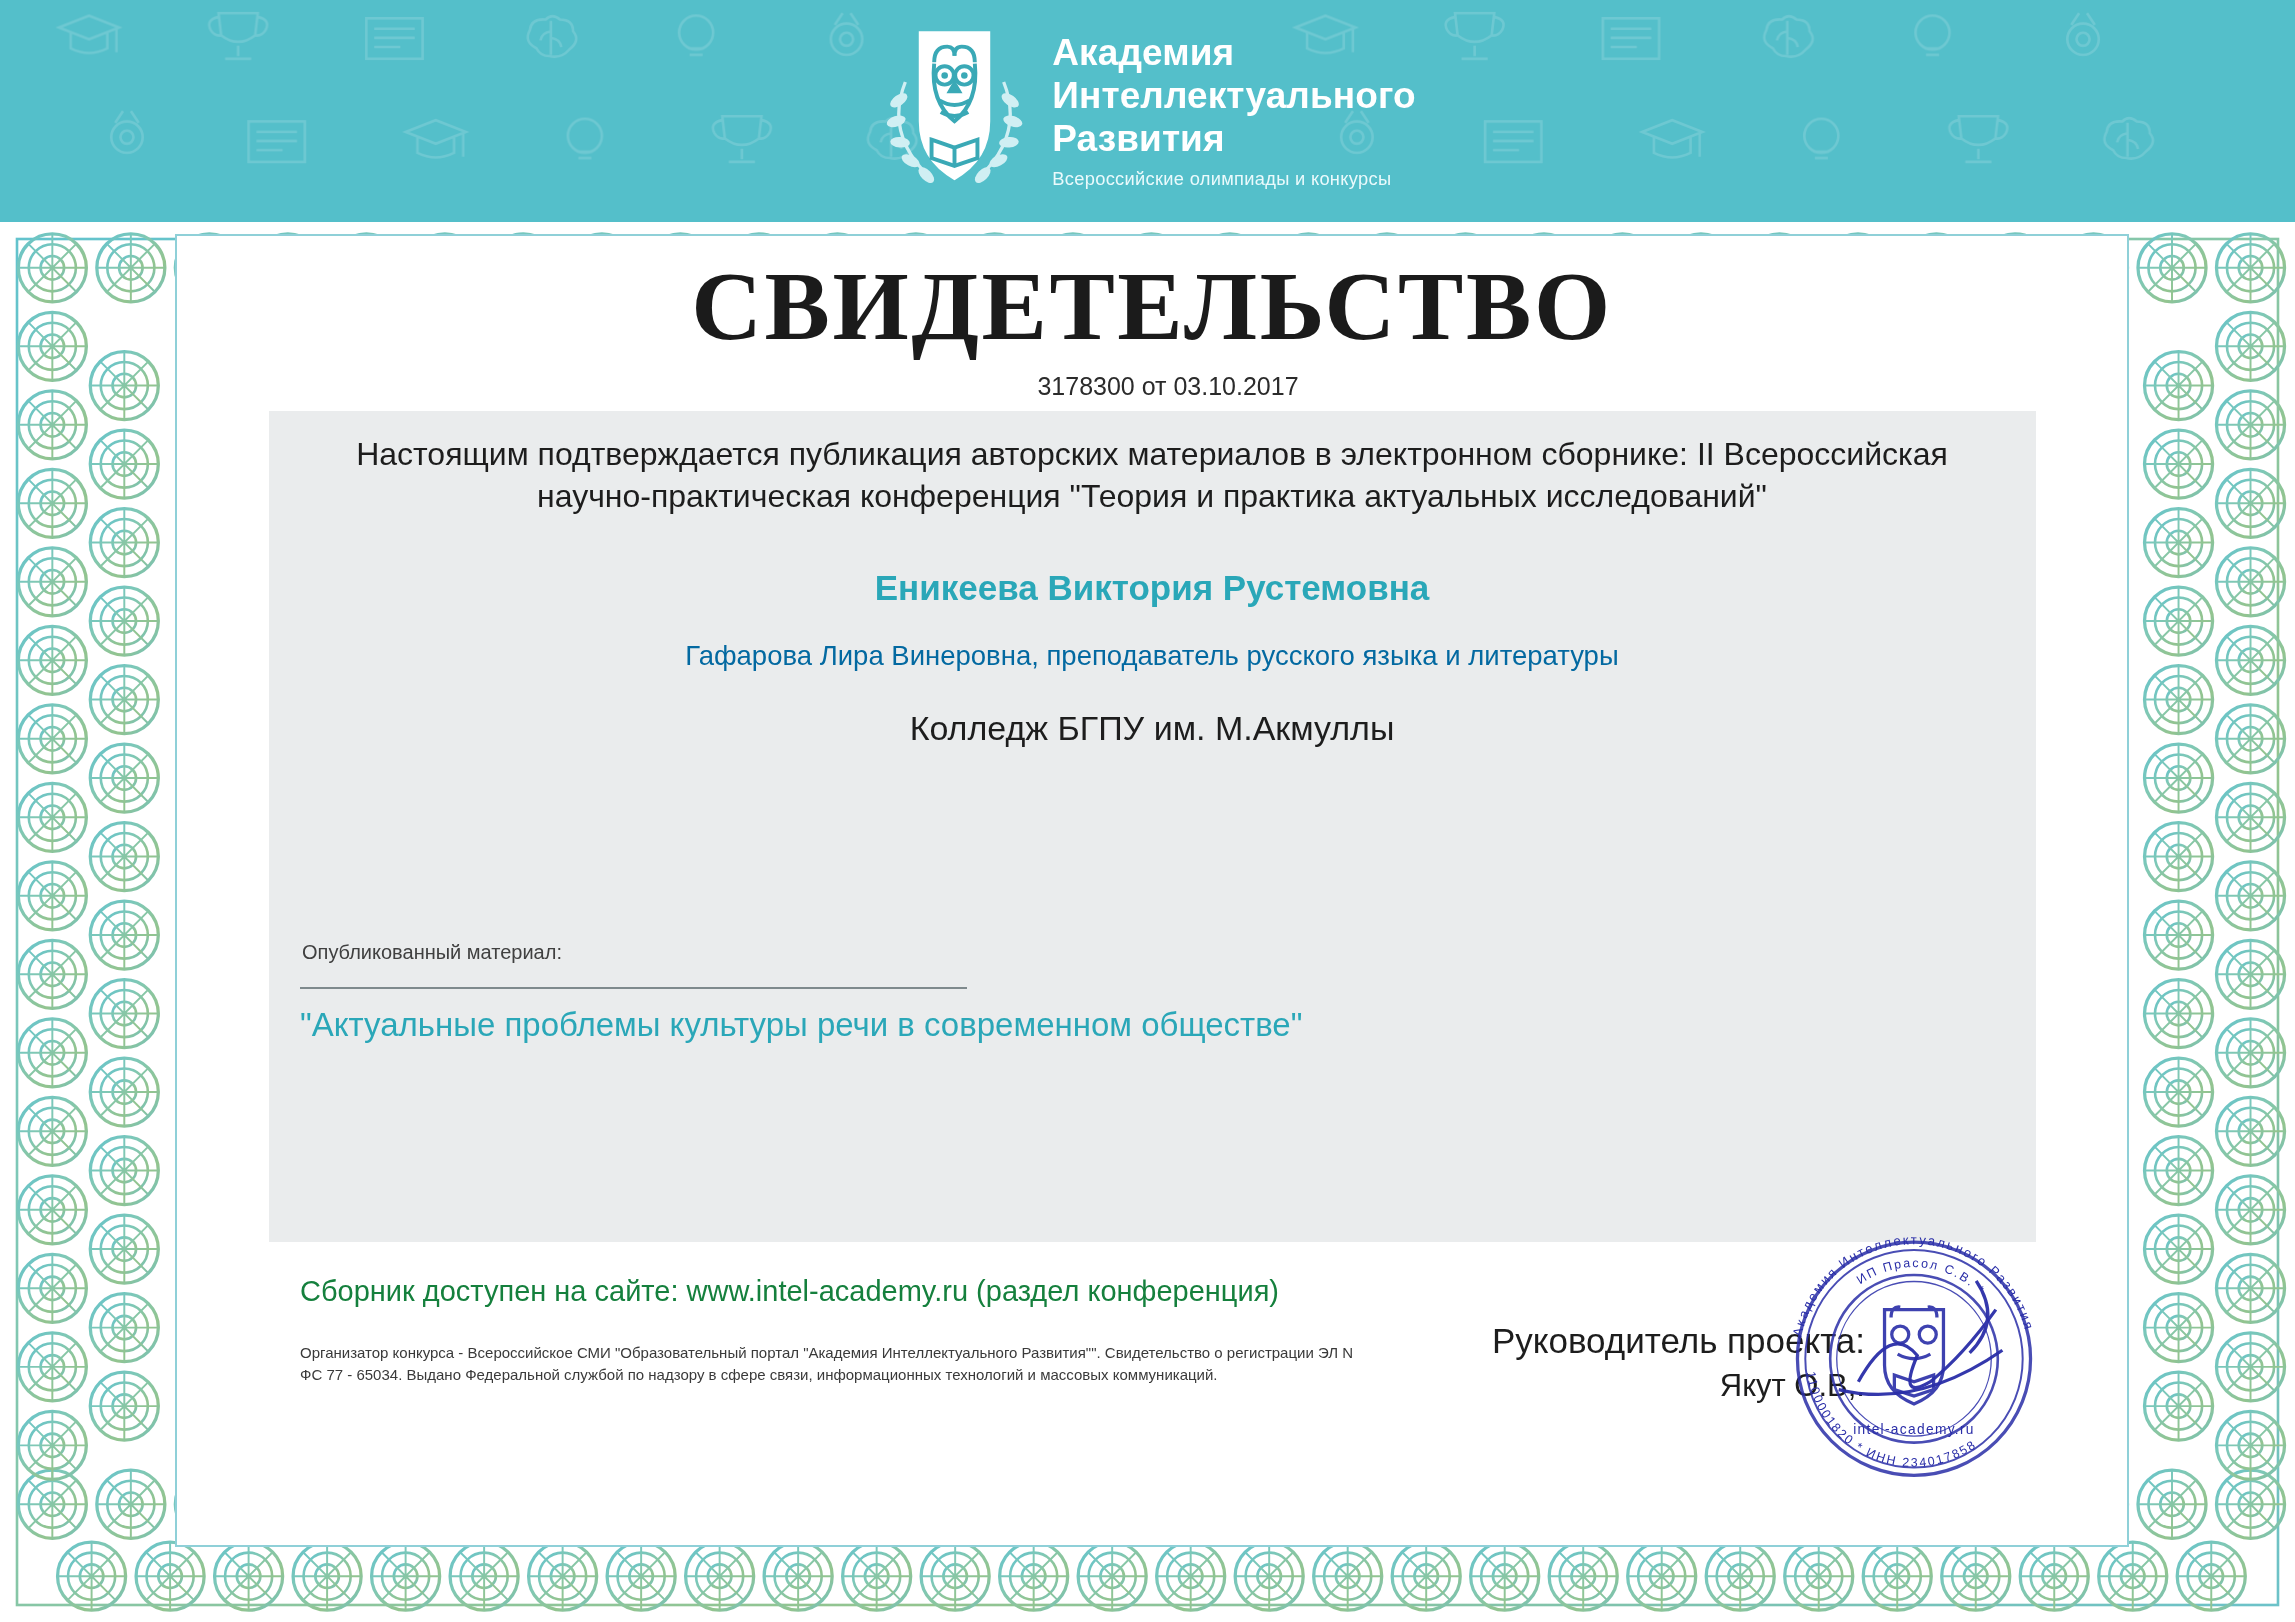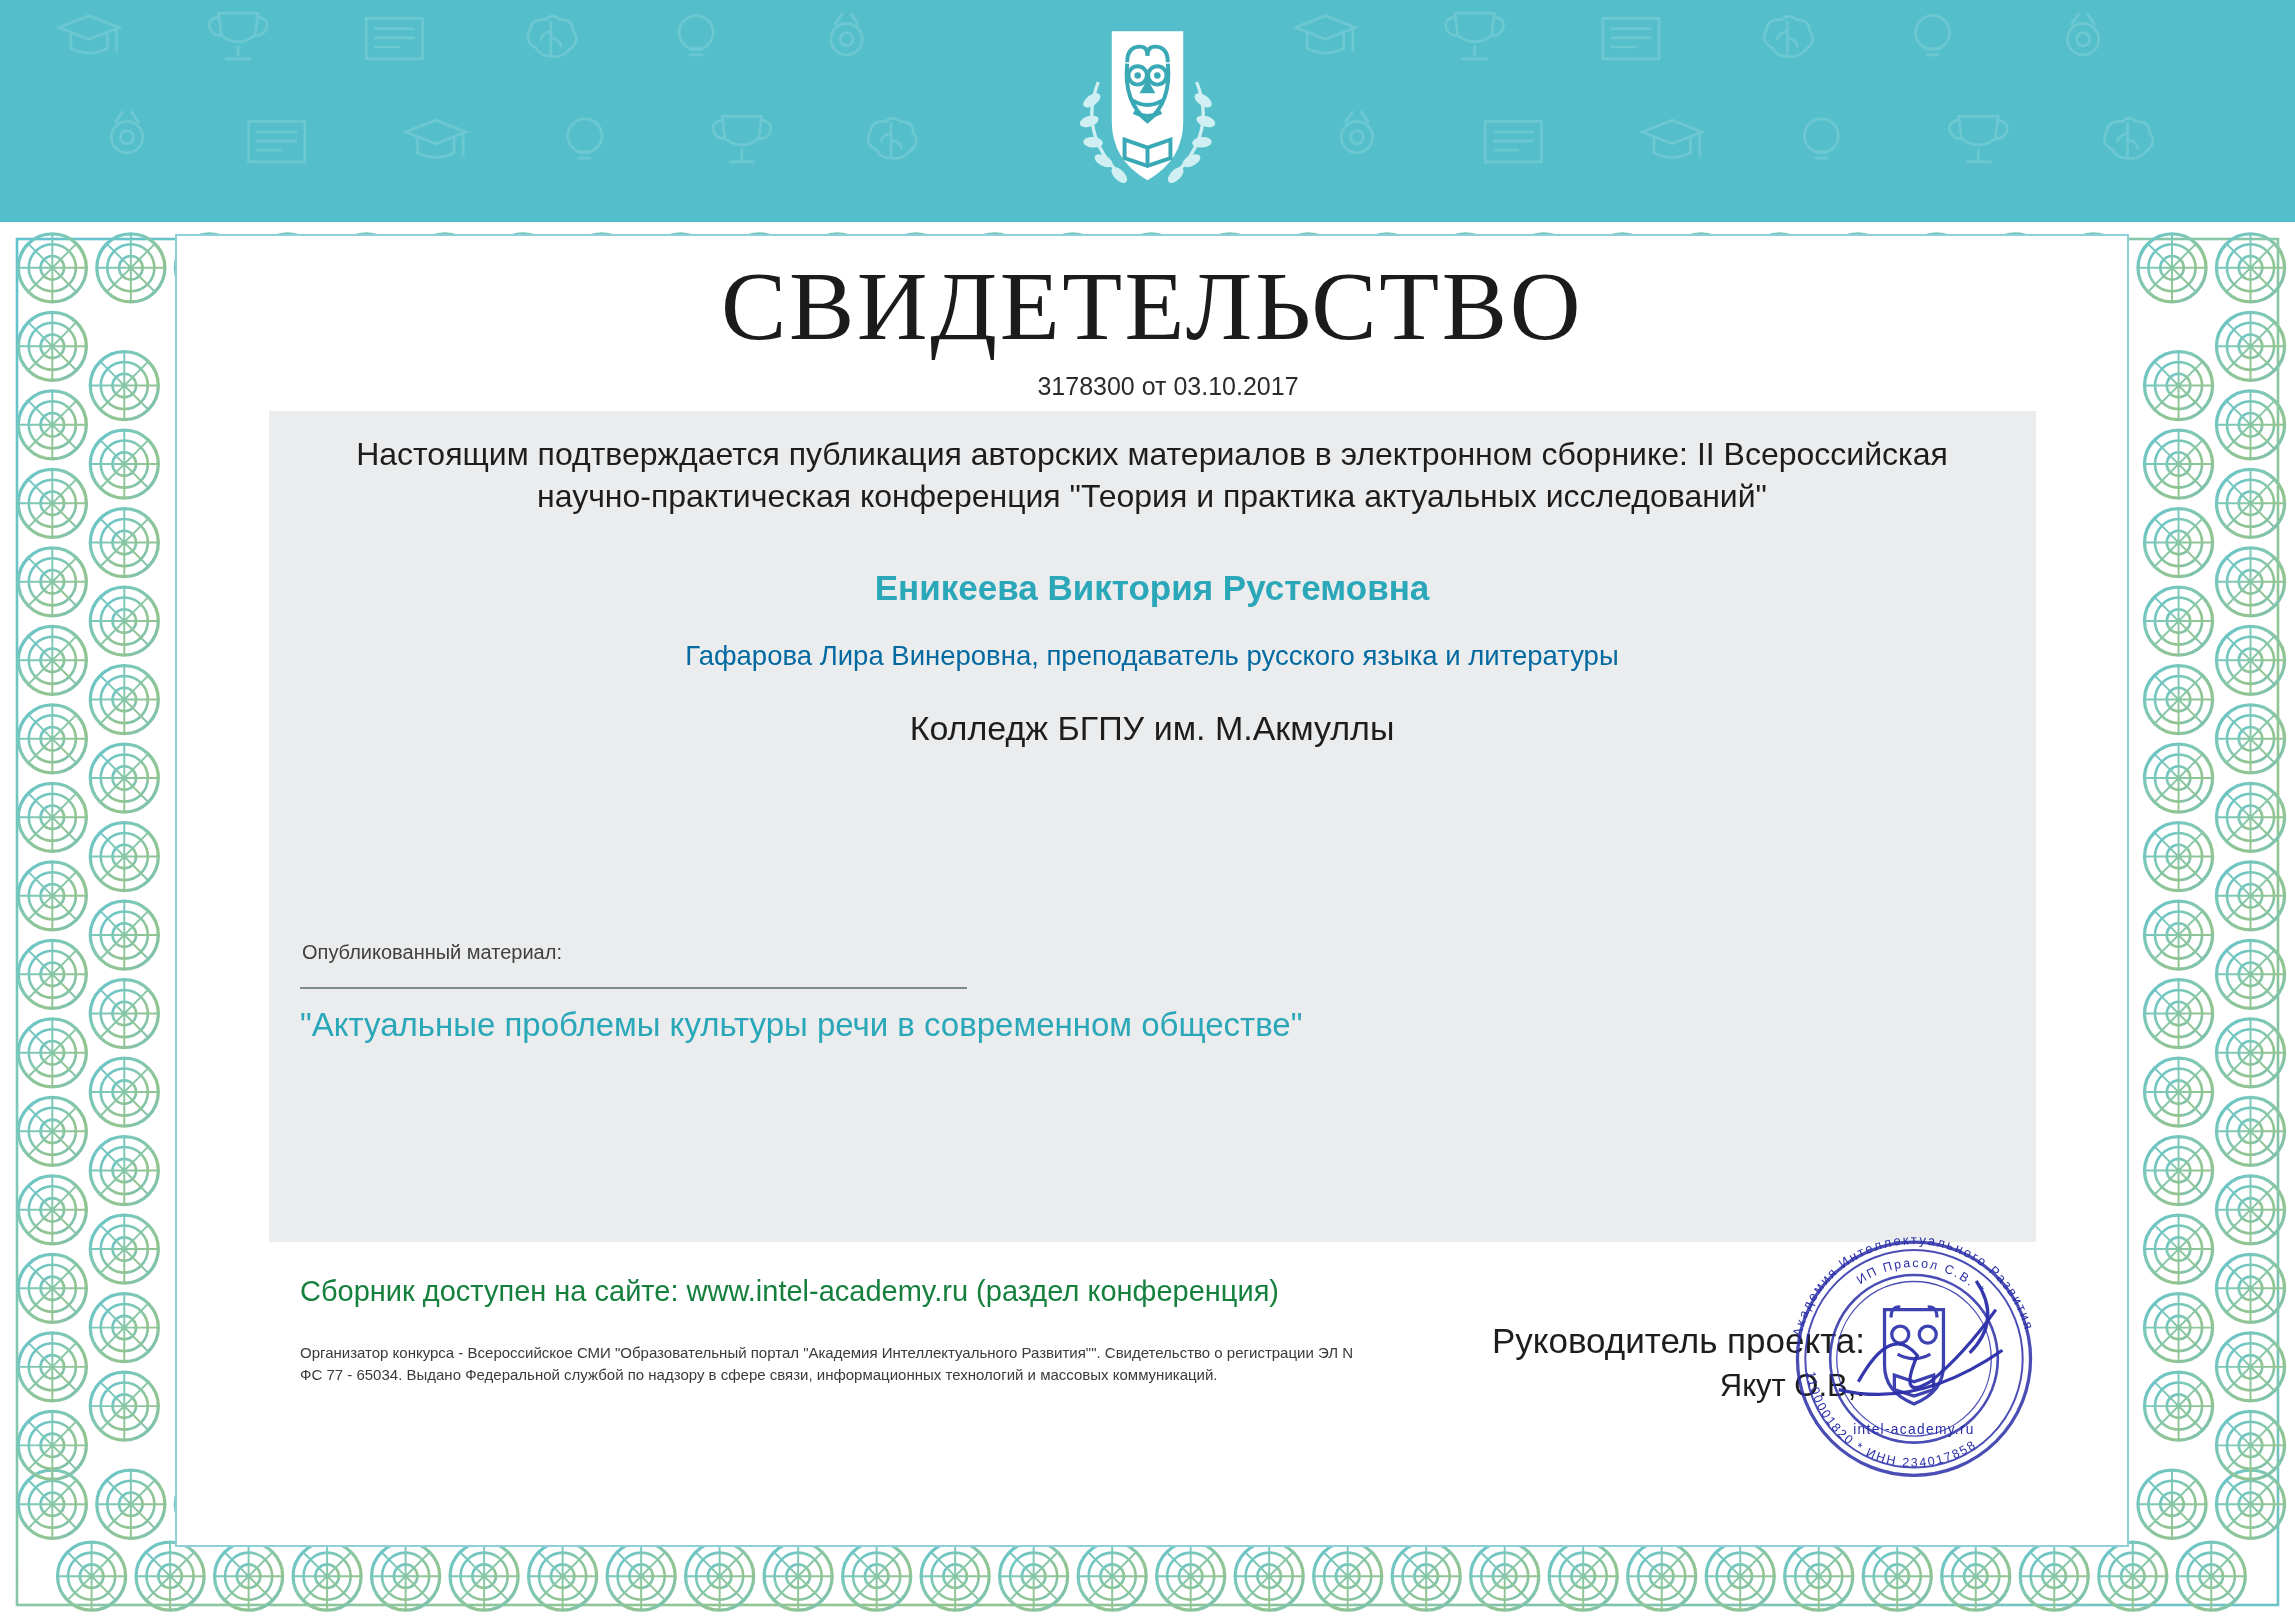--- a/index.html
+++ b/index.html
@@ -95,21 +95,21 @@
   }
 
   .title {
     position: absolute;
     top: 21px;
     left: 0;
     width: 1950px;
     text-align: center;
     font-family: "Liberation Serif", serif;
     font-size: 98px;
-    font-weight: normal;
+    font-weight: bold;
     letter-spacing: 2.6px;
     color: #1b1b1b;
     line-height: 1;
   }
   .title-sub {
     position: absolute;
     top: 136px;
     left: 16px;
     width: 1950px;
     text-align: center;
@@ -330,20 +330,26 @@
           <path d="M94,136 Q115,148 136,136"></path>
         </g>
         <circle cx="100" cy="80" r="5" fill="#3aa9b6"></circle>
         <circle cx="130" cy="80" r="5" fill="#3aa9b6"></circle>
 
         <path d="M80,178 L115,190 L150,178 L150,206 L115,218 L80,206 Z" fill="none" stroke="#3aa9b6" stroke-width="6"></path>
         <path d="M115,190 L115,218" stroke="#3aa9b6" stroke-width="6"></path>
       </svg>
     </div>
 
+    <div class="brand-text">
+      <div class="brand-line">Академия</div>
+      <div class="brand-line">Интеллектуального</div>
+      <div class="brand-line">Развития</div>
+      <div class="brand-sub">Всероссийские олимпиады и конкурсы</div>
+    </div>
   </div>
 </div>
 
 <div class="page-body">
 
   <svg class="lace" viewBox="0 0 3508 2140" preserveAspectRatio="none">
     <defs>
       <linearGradient id="laceGrad" x1="0" y1="0" x2="1" y2="1">
         <stop offset="0%" stop-color="#63c3cd"></stop>
         <stop offset="35%" stop-color="#7ec8b7"></stop>

